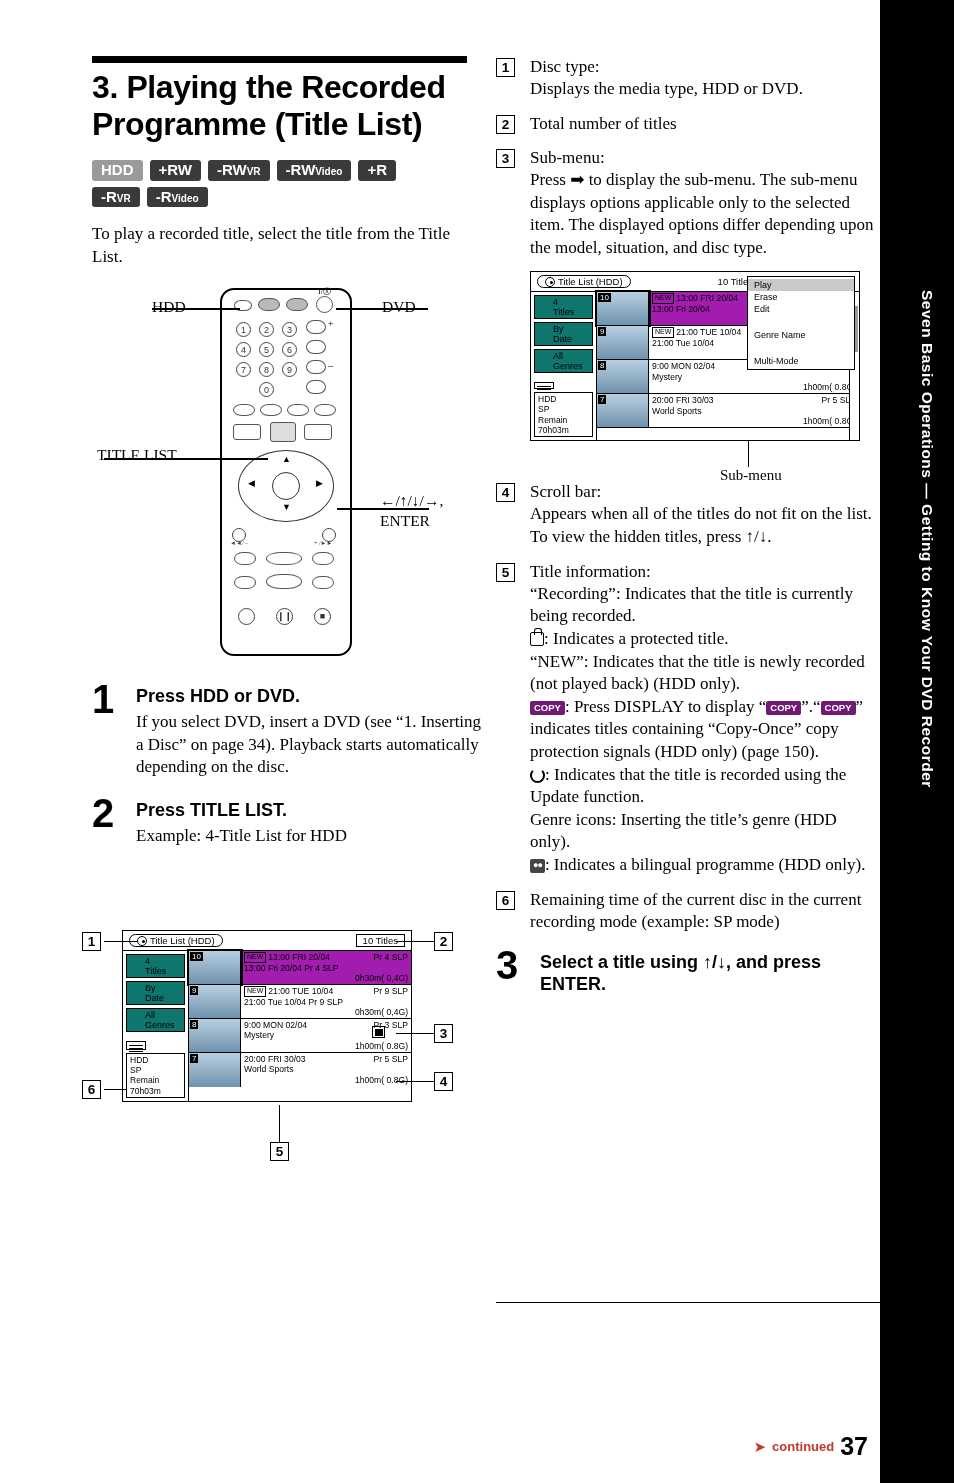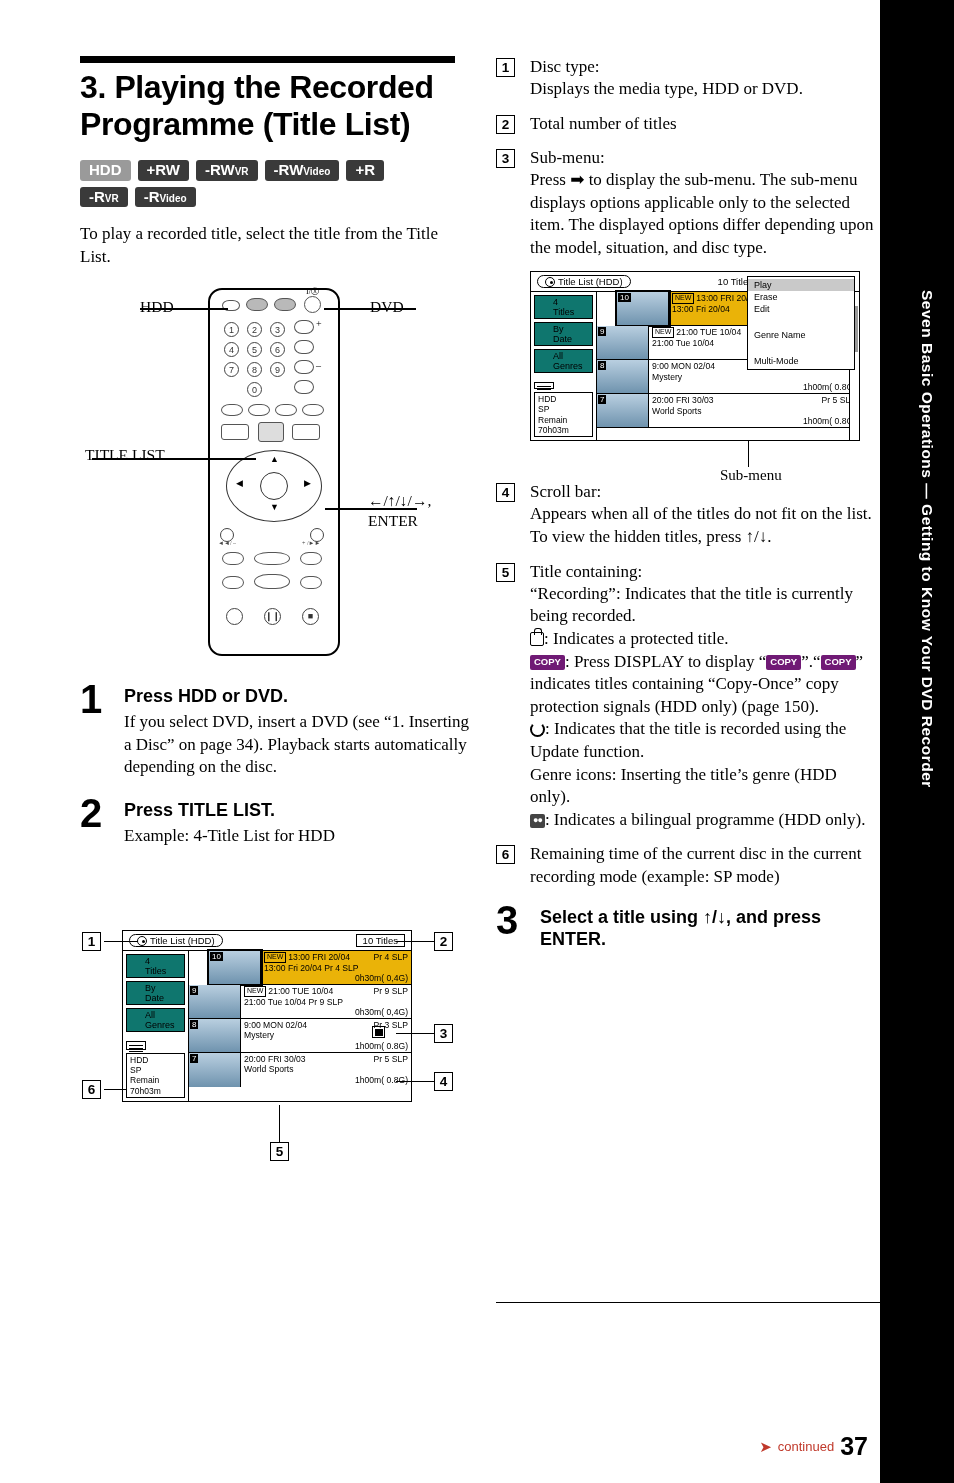--- a/index.html
+++ b/index.html
@@ -23,21 +23,21 @@
     writing-mode: vertical-rl;
     color: #fff;
     font-family: "Liberation Sans", sans-serif;
     font-weight: bold;
     font-size: 15.5px;
     letter-spacing: 0.5px;
     white-space: nowrap;
   }
   
   .col-left {
-    position: absolute; left: 80px; top: 56px; width: 390px;
+    position: absolute; left: 92px; top: 56px; width: 390px;
   }
   .col-right {
     position: absolute; left: 496px; top: 56px; width: 384px;
   }
   
   .rule-top {
     border-top: 7px solid #000;
     width: 375px;
     margin-bottom: 6px;
   }
@@ -153,21 +153,21 @@
   .tnum {
     position:absolute; left:1px; top:1px; background:#000;color:#fff;
     font-size:8px; padding:0 2px; z-index:3;
   }
   .tinfo { flex:1; padding:1px 3px; font-size:8.6px; line-height:1.22; position:relative; }
   .tinfo .r2 { position:absolute; right:3px; }
   .new-badge {
     display:inline-block; border:1px solid #000; font-size:7px; padding:0 2px;
     vertical-align:top; margin-right:2px;
   }
-  .sel-row { background:#eab308;margin-left:20px; }
+  .sel-row { background:#a21caf; }
   .submenu {
     position:absolute; right:4px; top:4px; width:108px;
     border:1.5px solid #000; background:#fff; font-size:9px; padding:2px 0;
     z-index:6;
   }
   .submenu div { padding:1px 6px; }
   .submenu .hl { background:#c9c9c9; }
   .scrollbar {
     position:absolute; right:0; top:0; width:10px; height:100%;
     border-left:1px solid #000; background:#fff;
@@ -191,21 +191,21 @@
   .bi-ico{
     display:inline-block; background:#444; color:#fff; border-radius:2px;
     font-size:9px; padding:1px 3px; font-family:"Liberation Sans",sans-serif;
     vertical-align:middle; letter-spacing:-1px;
   }
   
   .footer {
     position:absolute; right:86px; bottom:22px; display:flex; align-items:center; gap:6px;
   }
   .cont {
-    font-family:"Liberation Sans",sans-serif; font-size:13px; color:#c0392b; font-weight:normal;
+    font-family:"Liberation Sans",sans-serif; font-size:13px; color:#c0392b; font-weight:bold;
   }
   .cont-arrow { color:#c0392b; font-size:15px; }
   .pageno { font-family:"Liberation Sans",sans-serif; font-weight:bold; font-size:25px; }
   .hr-bottom {
     position:absolute; left:496px; bottom:180px; width:384px; border-top:1.2px solid #000;
   }
 </style>
 </head>
 <body>
 
@@ -534,25 +534,26 @@
   </div>
 
   <div class="ritem" style="margin-top:40px;">
     <span class="numbox">4</span>
     <div class="rhead">Scroll bar:</div>
     <div class="rbody">Appears when all of the titles do not fit on the list. To view the hidden titles, press ↑/↓.</div>
   </div>
 
   <div class="ritem">
     <span class="numbox">5</span>
-    <div class="rhead">Title containing:</div>
+    <div class="rhead">Title information:</div>
     <div class="rbody">“Recording”: Indicates that the title is currently being recorded.</div>
     <div class="rbody">
       <span class="lock-ico"></span><span>: Indicates a protected title.</span>
     </div>
+    <div class="rbody">“NEW”: Indicates that the title is newly recorded (not played back) (HDD only).</div>
     <div class="rbody">
       <span class="inline-ico">COPY</span><span>: Press DISPLAY to display “</span><span class="inline-ico">COPY</span><span>”.“</span><span class="inline-ico">COPY</span><span>” indicates titles containing “Copy-Once” copy protection signals (HDD only) (page 150).</span>
     </div>
     <div class="rbody">
       <span class="upd-ico"></span><span>: Indicates that the title is recorded using the Update function.</span>
     </div>
     <div class="rbody">Genre icons: Inserting the title’s genre (HDD only).</div>
     <div class="rbody">
       <span class="bi-ico">●●</span><span>: Indicates a bilingual programme (HDD only).</span>
     </div>

